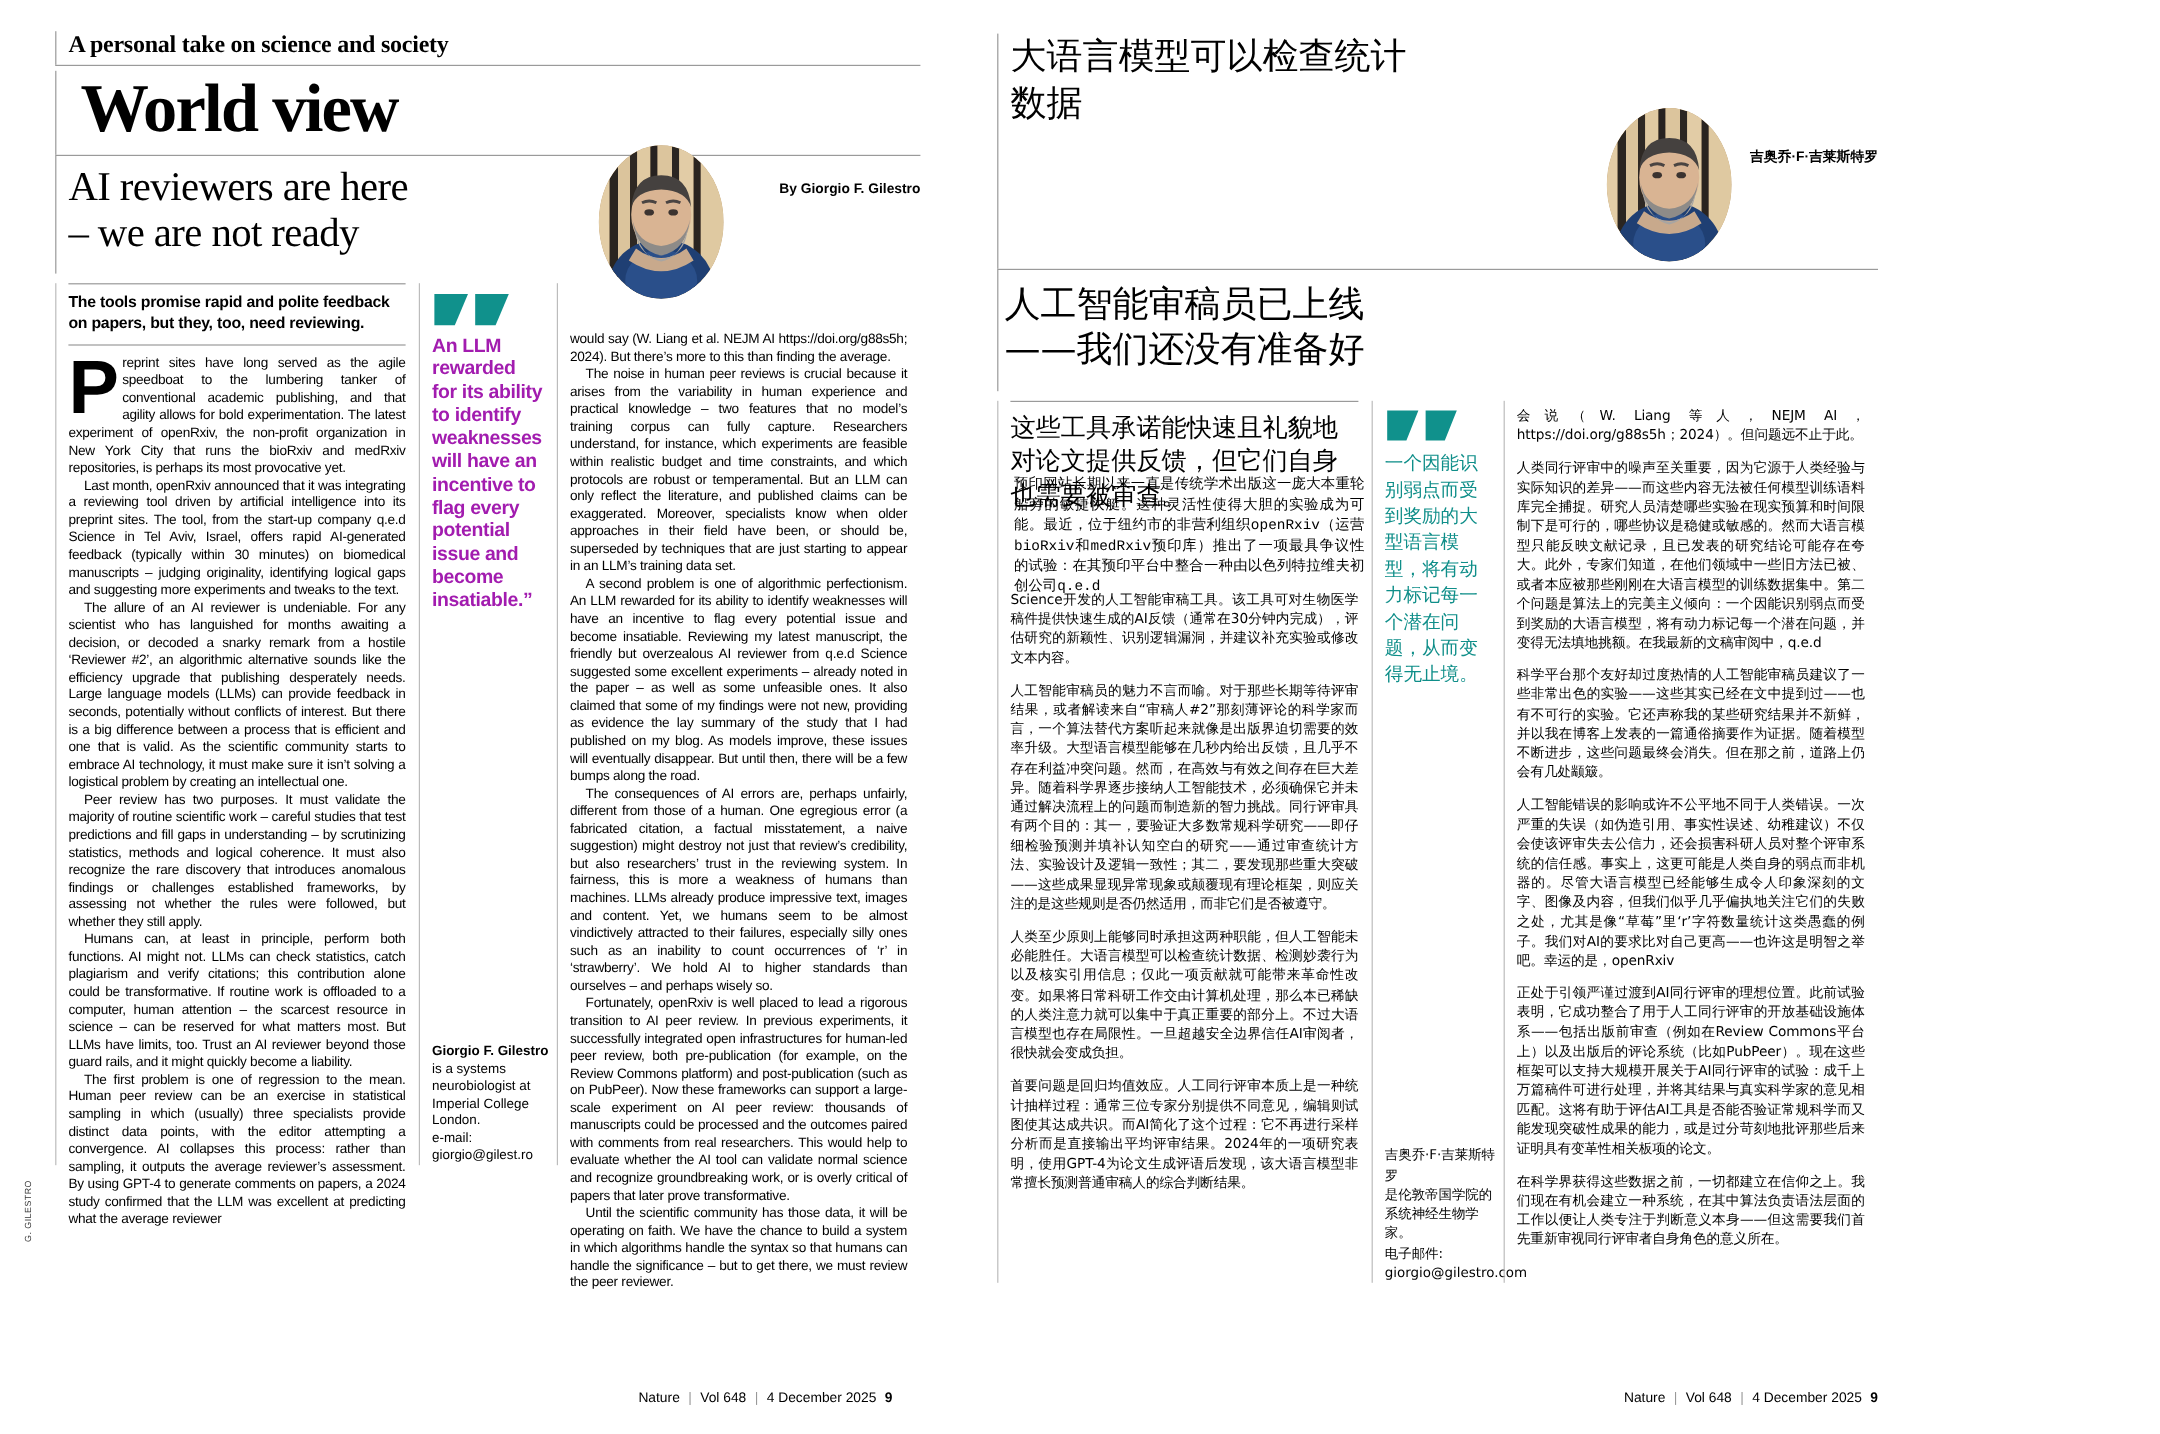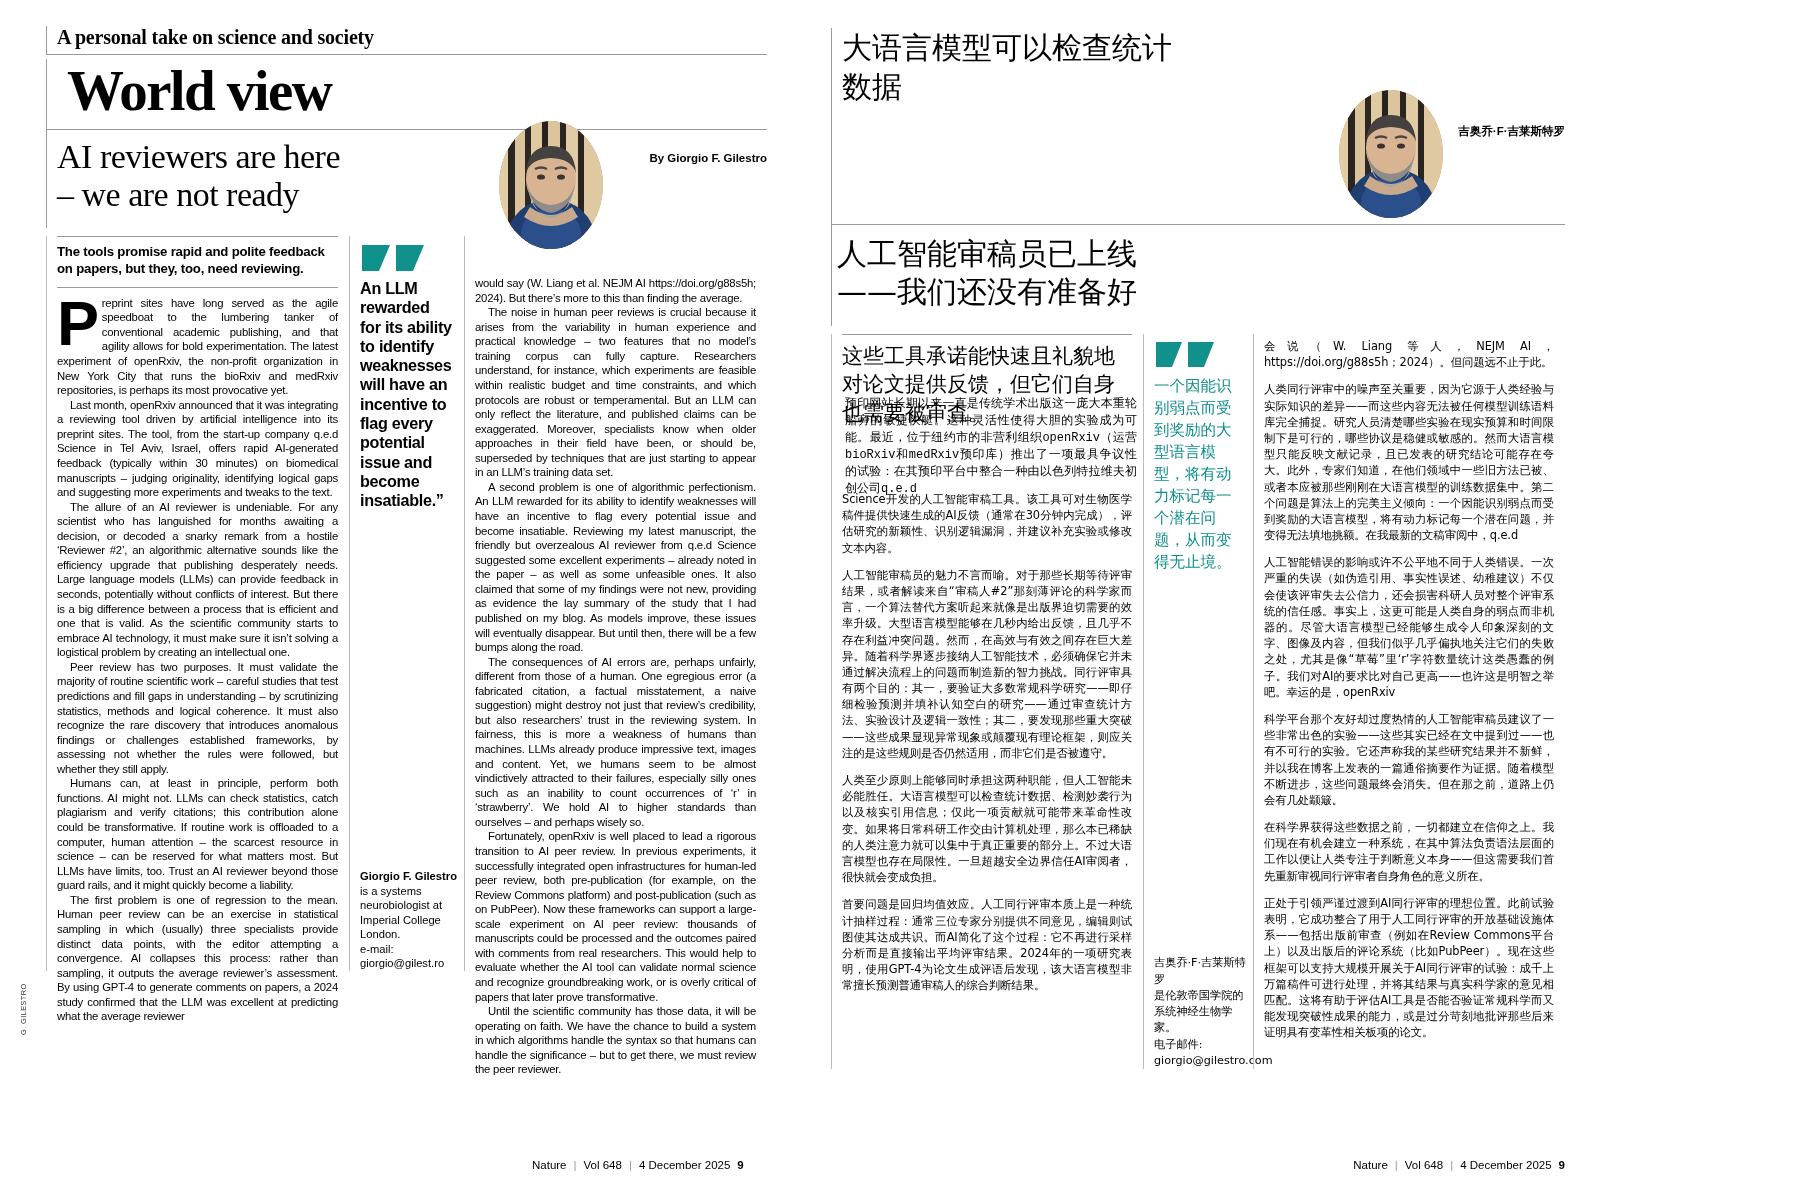--- a/index.html
+++ b/index.html
@@ -182,21 +182,21 @@
 
   
   .quotemark {
     color: #10918c;
     font-size: 0;
     line-height: 0;
     margin: 6px 0 7px 0;
   }
   .quotemark svg { display: block; }
   .pullquote {
-    color: #000000;
+    color: #a21caf;
     font-family: "Liberation Sans", sans-serif;
     font-weight: 700;
     font-size: 16.2px;
     line-height: 1.19;
     letter-spacing: -0.3px;
   }
   .pullquote-cn {
     color: #0f8e89;
     font-family: "DejaVu Sans", sans-serif;
     font-weight: 400;
@@ -452,24 +452,24 @@
           <div>是伦敦帝国学院的系统神经生物学家。</div>
           <div>电子邮件: giorgio@gilestro.com</div>
         </div>
       </div>
 
       <div class="col col-cn">
         <div style="height:4px"></div>
         <div class="body-cn">
           <p>会说（W. Liang 等人，NEJM AI，https://doi.org/g88s5h；2024）。但问题远不止于此。</p>
           <p>人类同行评审中的噪声至关重要，因为它源于人类经验与实际知识的差异——而这些内容无法被任何模型训练语料库完全捕捉。研究人员清楚哪些实验在现实预算和时间限制下是可行的，哪些协议是稳健或敏感的。然而大语言模型只能反映文献记录，且已发表的研究结论可能存在夸大。此外，专家们知道，在他们领域中一些旧方法已被、或者本应被那些刚刚在大语言模型的训练数据集中。第二个问题是算法上的完美主义倾向：一个因能识别弱点而受到奖励的大语言模型，将有动力标记每一个潜在问题，并变得无法填地挑额。在我最新的文稿审阅中，q.e.d</p>
+          <p>科学平台那个友好却过度热情的人工智能审稿员建议了一些非常出色的实验——这些其实已经在文中提到过——也有不可行的实验。它还声称我的某些研究结果并不新鲜，并以我在博客上发表的一篇通俗摘要作为证据。随着模型不断进步，这些问题最终会消失。但在那之前，道路上仍会有几处颛簸。</p>
           <p>人工智能错误的影响或许不公平地不同于人类错误。一次严重的失误（如伪造引用、事实性误述、幼稚建议）不仅会使该评审失去公信力，还会损害科研人员对整个评审系统的信任感。事实上，这更可能是人类自身的弱点而非机器的。尽管大语言模型已经能够生成令人印象深刻的文字、图像及内容，但我们似乎几乎偏执地关注它们的失败之处，尤其是像“草莓”里‘r’字符数量统计这类愚蠢的例子。我们对AI的要求比对自己更高——也许这是明智之举吧。幸运的是，openRxiv</p>
-          <p>科学平台那个友好却过度热情的人工智能审稿员建议了一些非常出色的实验——这些其实已经在文中提到过——也有不可行的实验。它还声称我的某些研究结果并不新鲜，并以我在博客上发表的一篇通俗摘要作为证据。随着模型不断进步，这些问题最终会消失。但在那之前，道路上仍会有几处颛簸。</p>
+          <p>正处于引领严谨过渡到AI同行评审的理想位置。此前试验表明，它成功整合了用于人工同行评审的开放基础设施体系——包括出版前审查（例如在Review Commons平台上）以及出版后的评论系统（比如PubPeer）。现在这些框架可以支持大规模开展关于AI同行评审的试验：成千上万篇稿件可进行处理，并将其结果与真实科学家的意见相匹配。这将有助于评估AI工具是否能否验证常规科学而又能发现突破性成果的能力，或是过分苛刻地批评那些后来证明具有变革性相关板项的论文。</p>
           <p>在科学界获得这些数据之前，一切都建立在信仰之上。我们现在有机会建立一种系统，在其中算法负责语法层面的工作以便让人类专注于判断意义本身——但这需要我们首先重新审视同行评审者自身角色的意义所在。</p>
-          <p>正处于引领严谨过渡到AI同行评审的理想位置。此前试验表明，它成功整合了用于人工同行评审的开放基础设施体系——包括出版前审查（例如在Review Commons平台上）以及出版后的评论系统（比如PubPeer）。现在这些框架可以支持大规模开展关于AI同行评审的试验：成千上万篇稿件可进行处理，并将其结果与真实科学家的意见相匹配。这将有助于评估AI工具是否能否验证常规科学而又能发现突破性成果的能力，或是过分苛刻地批评那些后来证明具有变革性相关板项的论文。</p>
         </div>
       </div>
 
     </div>
 
     <div class="footer footer-right">
       <span class="meta">Nature</span>
       <span class="sep">|</span>
       <span class="meta">Vol 648</span>
       <span class="sep">|</span>

